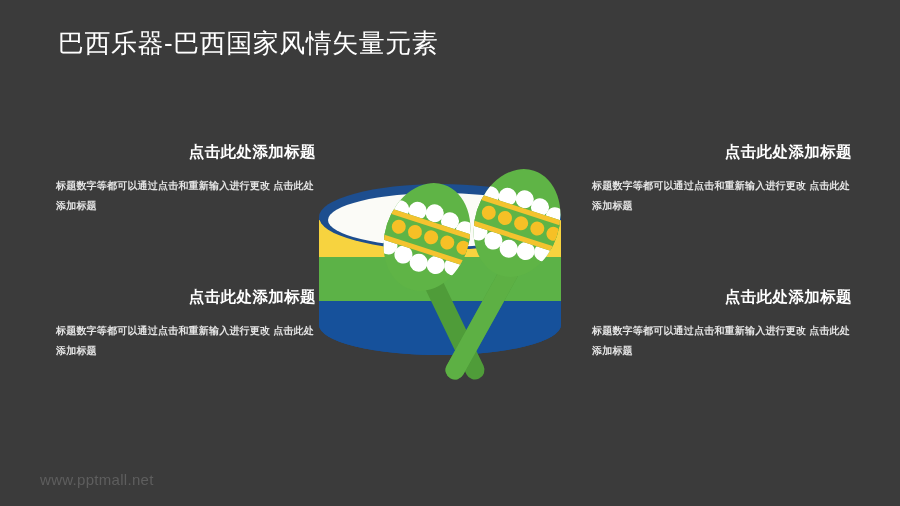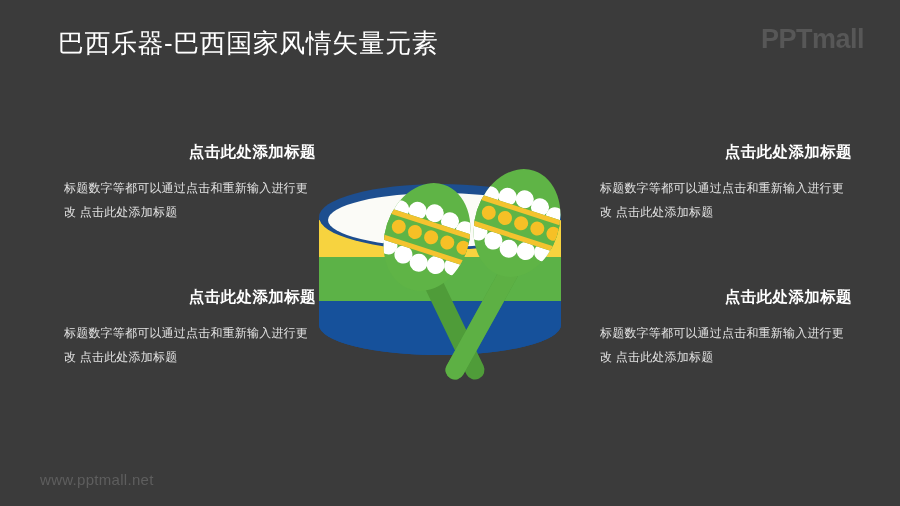--- a/index.html
+++ b/index.html
@@ -59,24 +59,24 @@
   .txt-block .bt-title {
     font-size: 15.5px;
     font-weight: 700;
     color: #ffffff;
     margin: 0 0 13px 0;
     letter-spacing: 0.4px;
     white-space: nowrap;
     text-align: right;
   }
   .txt-block .bt-body {
-    font-size: 12px;
-    font-weight: 400;
+    font-size: 10px;
+    font-weight: 700;
     color: #e3e3e3;
-    margin: 8px;
+    margin: 0;
     line-height: 2.0;
     letter-spacing: 0.2px;
   }
 
   .pos-tl { left: 56px;  top: 142px; }
   .pos-bl { left: 56px;  top: 287px; }
   .pos-tr { left: 592px; top: 142px; }
   .pos-br { left: 592px; top: 287px; }
 
   
@@ -89,21 +89,20 @@
   }
   .artwork svg { display: block; width: 100%; height: 100%; overflow: visible; }
 </style>
 </head>
 <body>
 
 <div class="slide">
 
   <div class="slide-title">巴西乐器-巴西国家风情矢量元素</div>
 
-  <div class="brand-logo">PPTmall</div>
 
   <div class="txt-block pos-tl">
     <p class="bt-title">点击此处添加标题</p>
     <p class="bt-body">标题数字等都可以通过点击和重新输入进行更改 点击此处添加标题</p>
   </div>
 
   <div class="txt-block pos-bl">
     <p class="bt-title">点击此处添加标题</p>
     <p class="bt-body">标题数字等都可以通过点击和重新输入进行更改 点击此处添加标题</p>
   </div>

